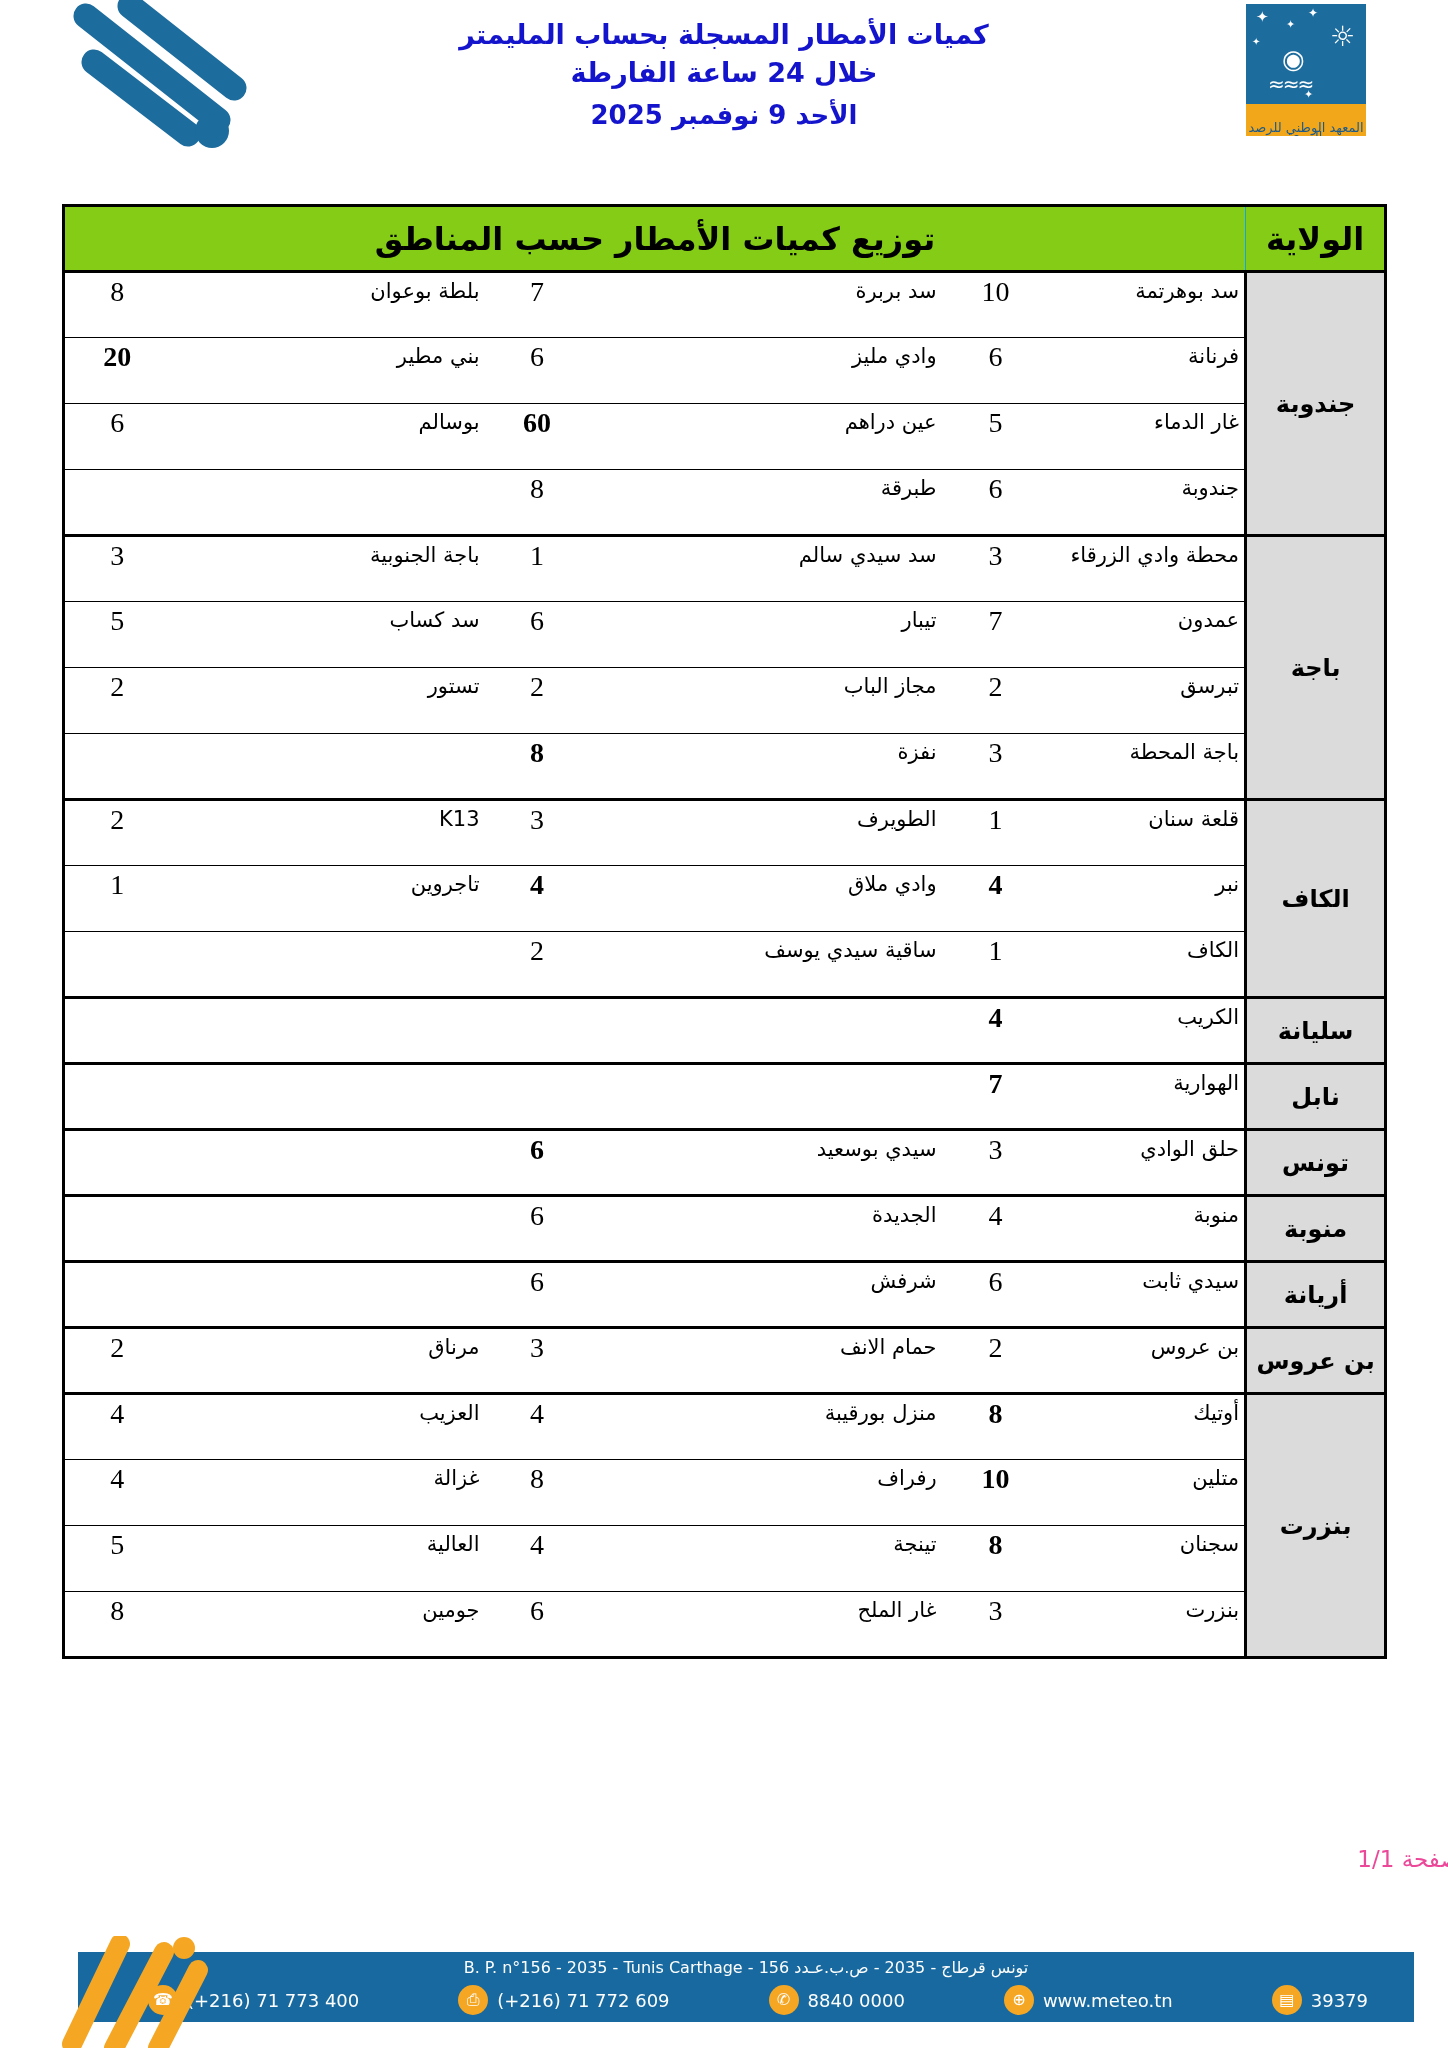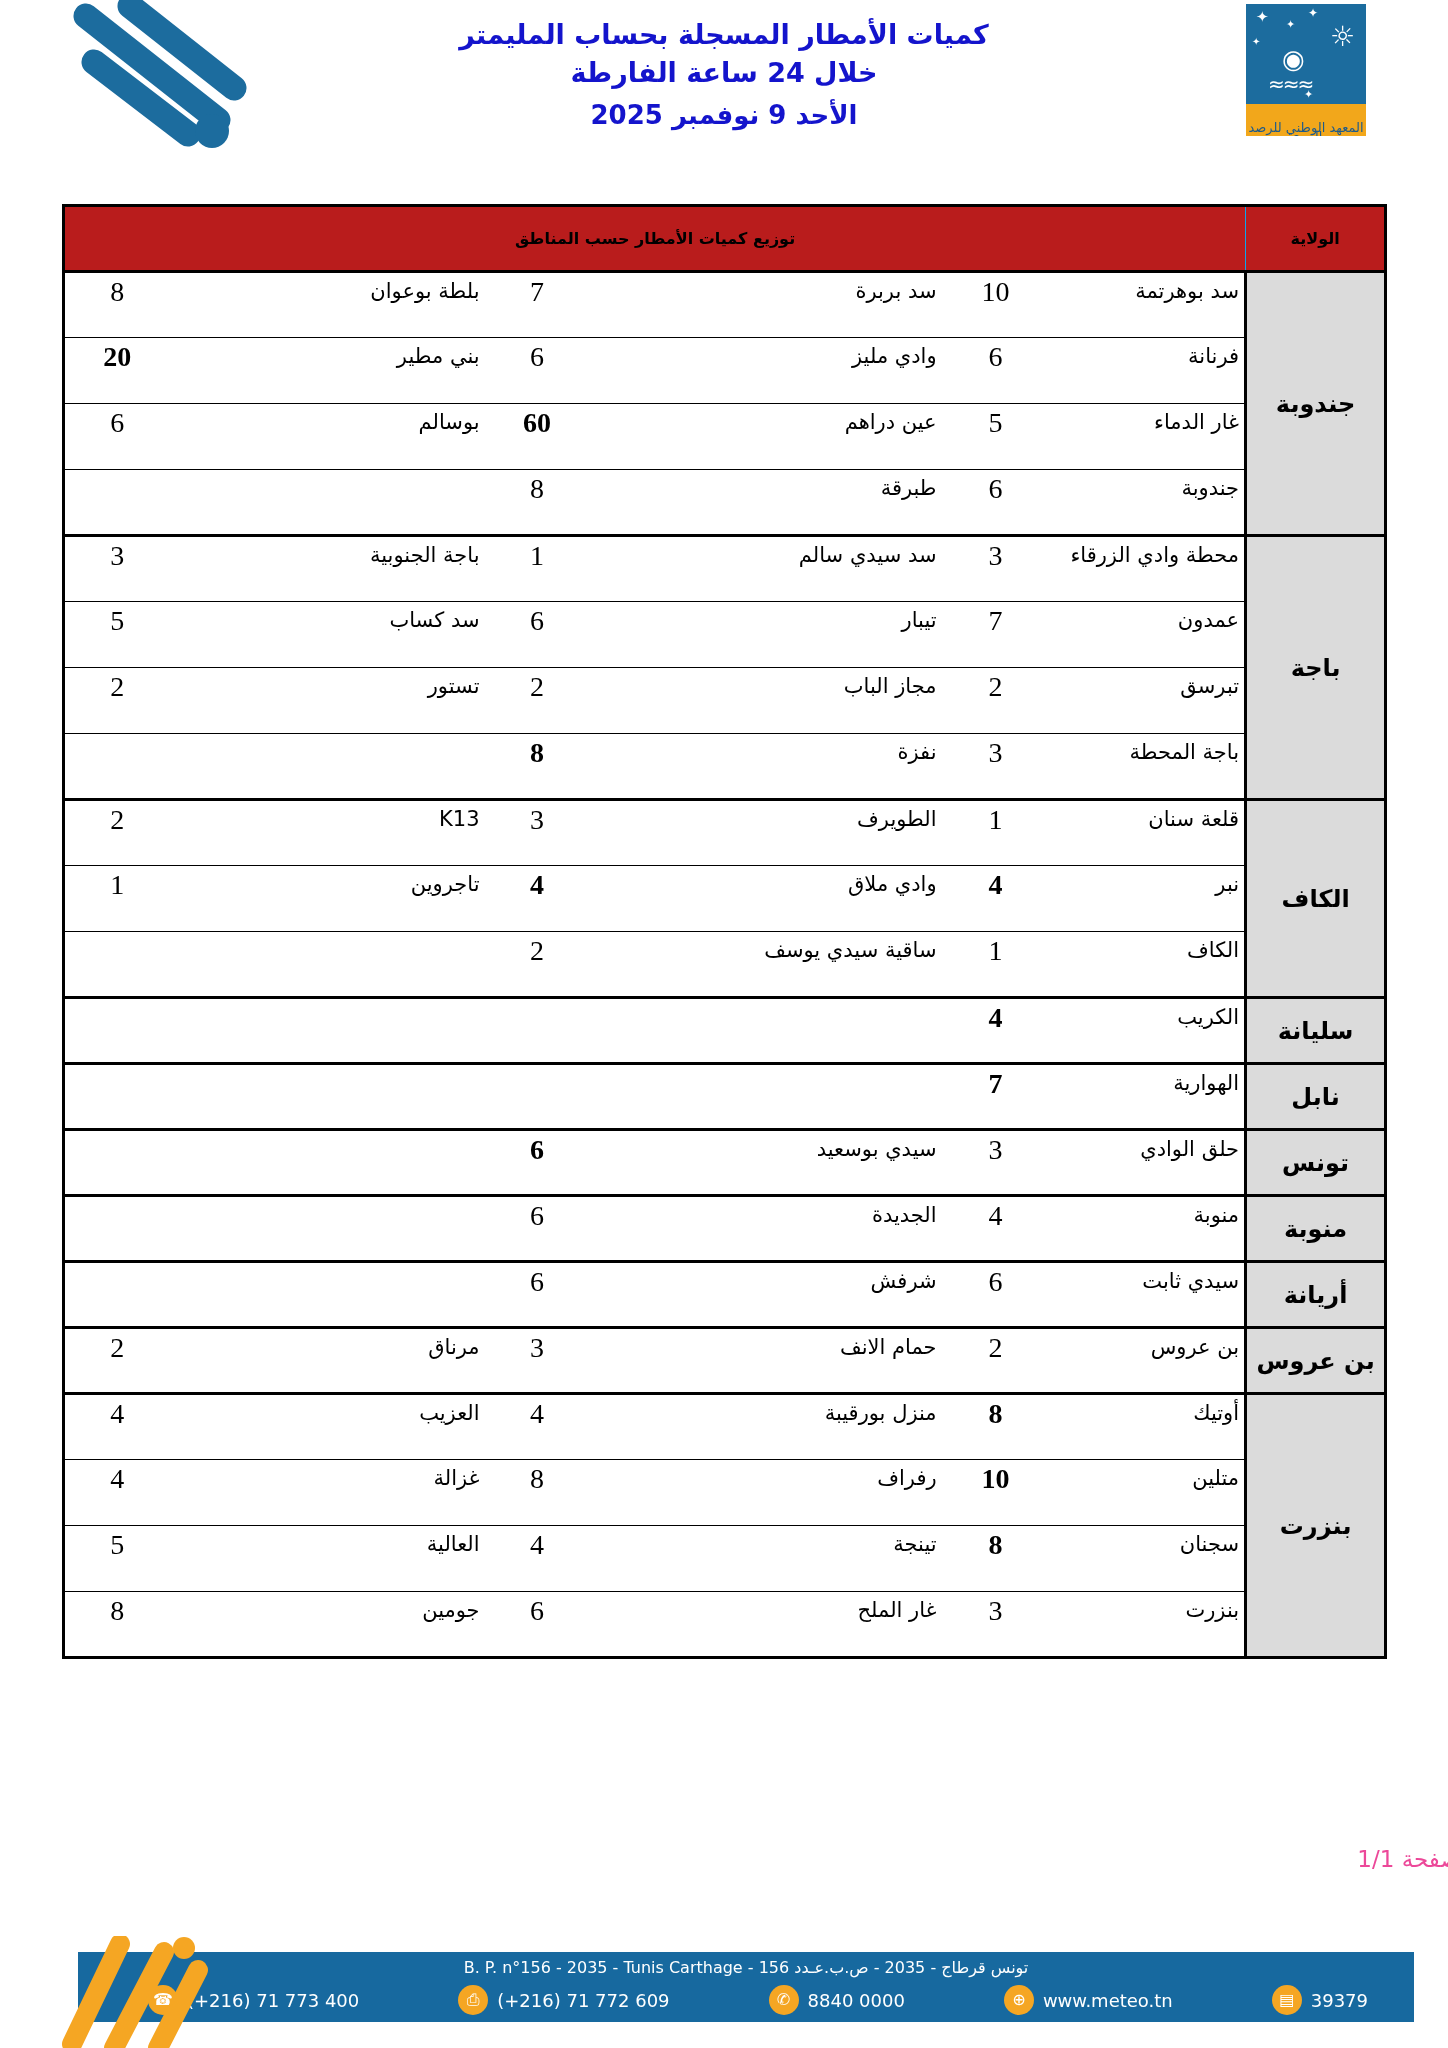--- a/index.html
+++ b/index.html
@@ -18,21 +18,21 @@
   .inm-art span{position:absolute;}
   .inm-band{position:absolute;left:0;bottom:0;width:120px;height:32px;background:#F2A71B;
             color:#1C5A8C;text-align:center;overflow:hidden;}
   .inm-band .b1{font-size:13px;line-height:9px;margin-top:19px;}
   .inm-band .b2{font-size:6px;line-height:8px;}
 
   
   table.rain{position:absolute;left:62px;top:204px;width:1322px;border-collapse:collapse;
              table-layout:fixed;direction:rtl;}
   table.rain{border:3px solid #000;}
-  table.rain th{background:#b91c1c;font-size:16px;font-weight:bold;height:46px;
+  table.rain th{background:#84cc16;font-size:32px;font-weight:bold;height:46px;
                 border-bottom:3px solid #000;vertical-align:middle;}
   table.rain td{vertical-align:top;overflow:hidden;}
   table.rain tr{height:66px;}
   .wilaya-cell{background:#DBDBDB;font-weight:bold;font-size:24px;text-align:center;
                vertical-align:middle !important;border-left:3px solid #000;}
   th.wilaya-head{border-left:1px solid #0ea5e9;}
   .name-cell{font-size:21px;text-align:right;padding:6px 5px 0 0;white-space:nowrap;}
   .value-cell{font-family:"Liberation Serif","DejaVu Serif",serif;font-size:28px;
               text-align:center;padding-top:3px;}
   .value-cell.bold{font-weight:bold;}

